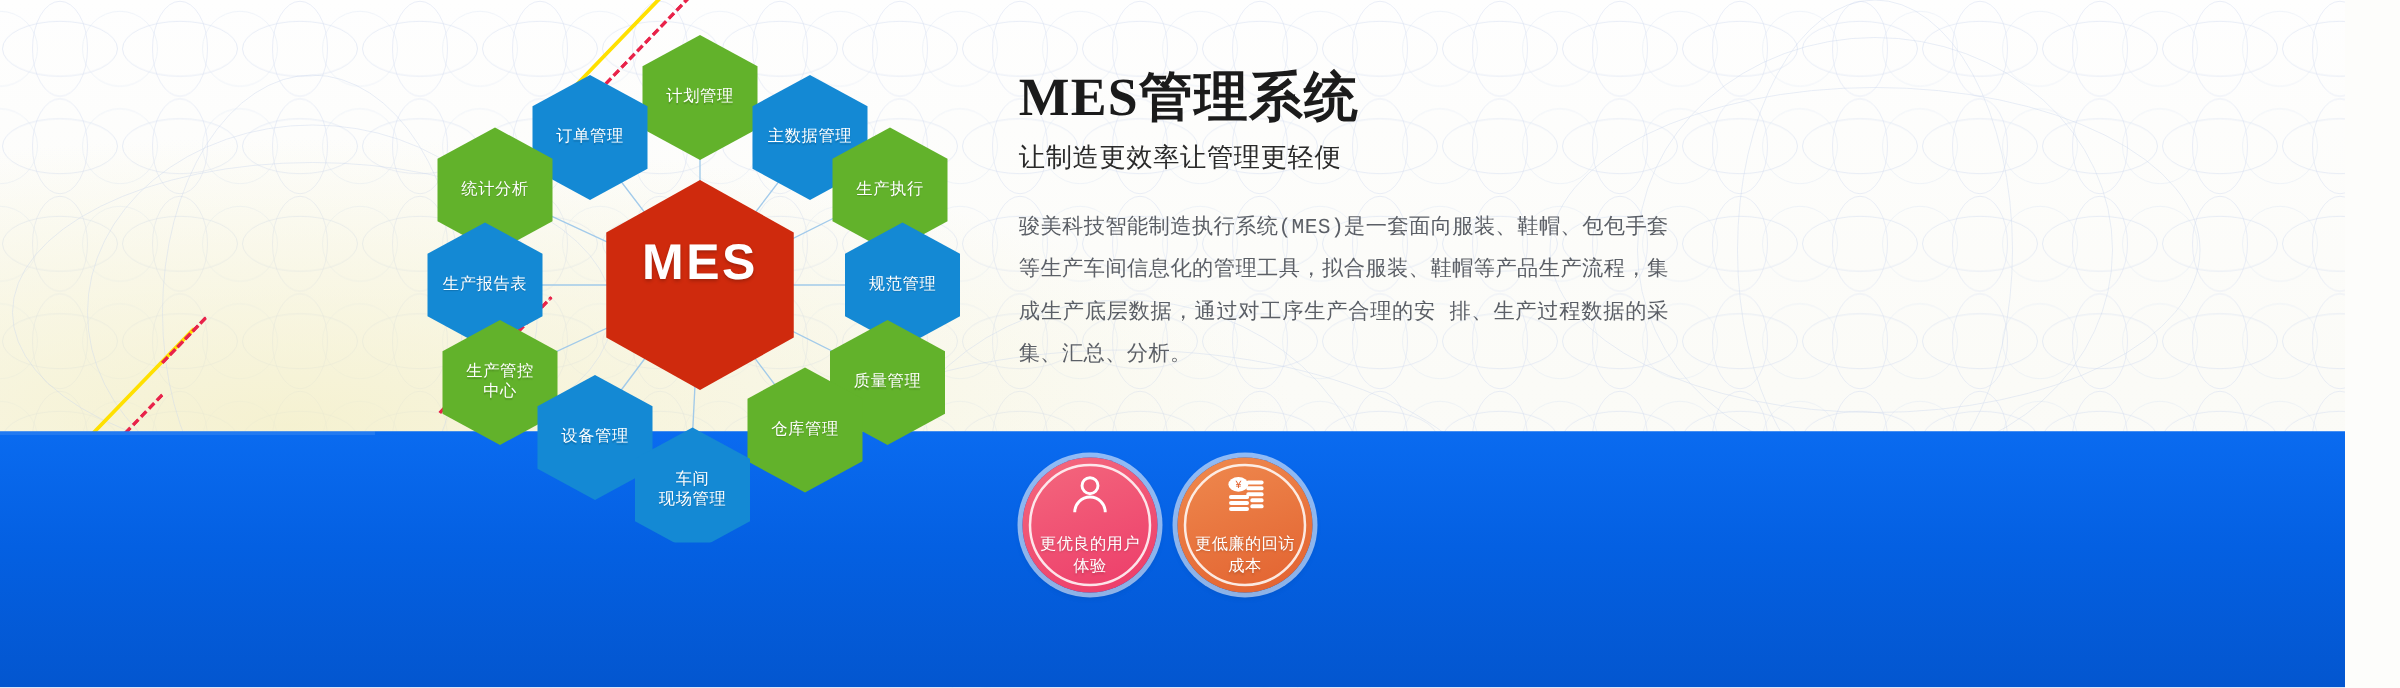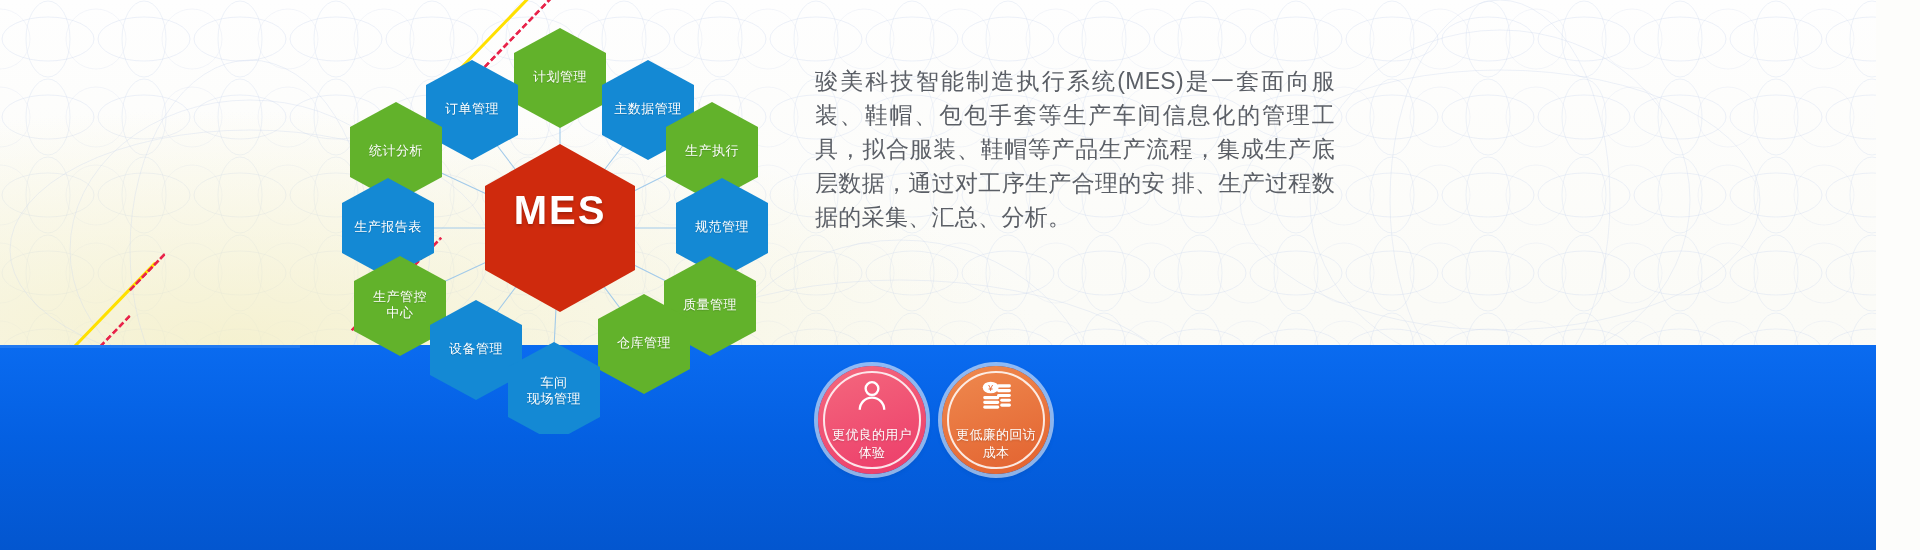--- a/index.html
+++ b/index.html
@@ -48,22 +48,22 @@
   #copy h1 {
     font-family:"Liberation Serif","DejaVu Serif",serif;
     font-size:43px; font-weight:bold; color:#1b1b1b;
     letter-spacing:1px; line-height:1.08;
   }
   #copy h2 {
     font-size:21px; font-weight:normal; color:#2a2a2a;
     letter-spacing:.5px; margin-top:10px;
   }
   #copy p {
-    margin-top:8px; font-size:23px; line-height:34px;
-    color:#5b5f66; letter-spacing:.3px; text-align:justify;
+    margin-top:26px; font-size:17px; line-height:34px;
+    color:#5b5f66; letter-spacing:.3px; text-align:justify;font-family:Liberation Mono, monospace;
   }
   
   #badges {
     position:absolute; left:818px; top:366px;
     display:flex; gap:16px;
   }
   .badge {
     width:108px; height:108px; border-radius:50%;
     position:relative; display:flex; flex-direction:column;
     align-items:center; justify-content:flex-end;
@@ -208,20 +208,22 @@
         <div>仓库管理</div>
       </div>
       <div class="hexlabel" style="left: 164px; top: 361px;">
         <div>车间</div>
         <div>现场管理</div>
       </div>
       <div class="hexlabel core" style="left: 170px; top: 188px;">MES</div>
     </div>
 
   <div id="copy">
+    <h1>MES管理系统</h1>
+    <h2>让制造更效率让管理更轻便</h2>
     <p>骏美科技智能制造执行系统(MES)是一套面向服装、鞋帽、包包手套等生产车间信息化的管理工具，拟合服装、鞋帽等产品生产流程，集成生产底层数据，通过对工序生产合理的安 排、生产过程数据的采集、汇总、分析。</p>
   </div>
 
   <div id="badges">
       <div class="badge" style="background: linear-gradient(160deg, rgb(244, 105, 126) 0%, rgb(236, 59, 105) 100%);">
         <span class="bicon"><svg viewBox="0 0 32 32" fill="none" stroke="#fff" stroke-width="2.2">
             <circle cx="16" cy="9" r="6"></circle>
             <path d="M4.5 29c0-6.3 5.1-11.5 11.5-11.5S27.5 22.7 27.5 29"></path>
           </svg></span>
         <span class="btxt">

